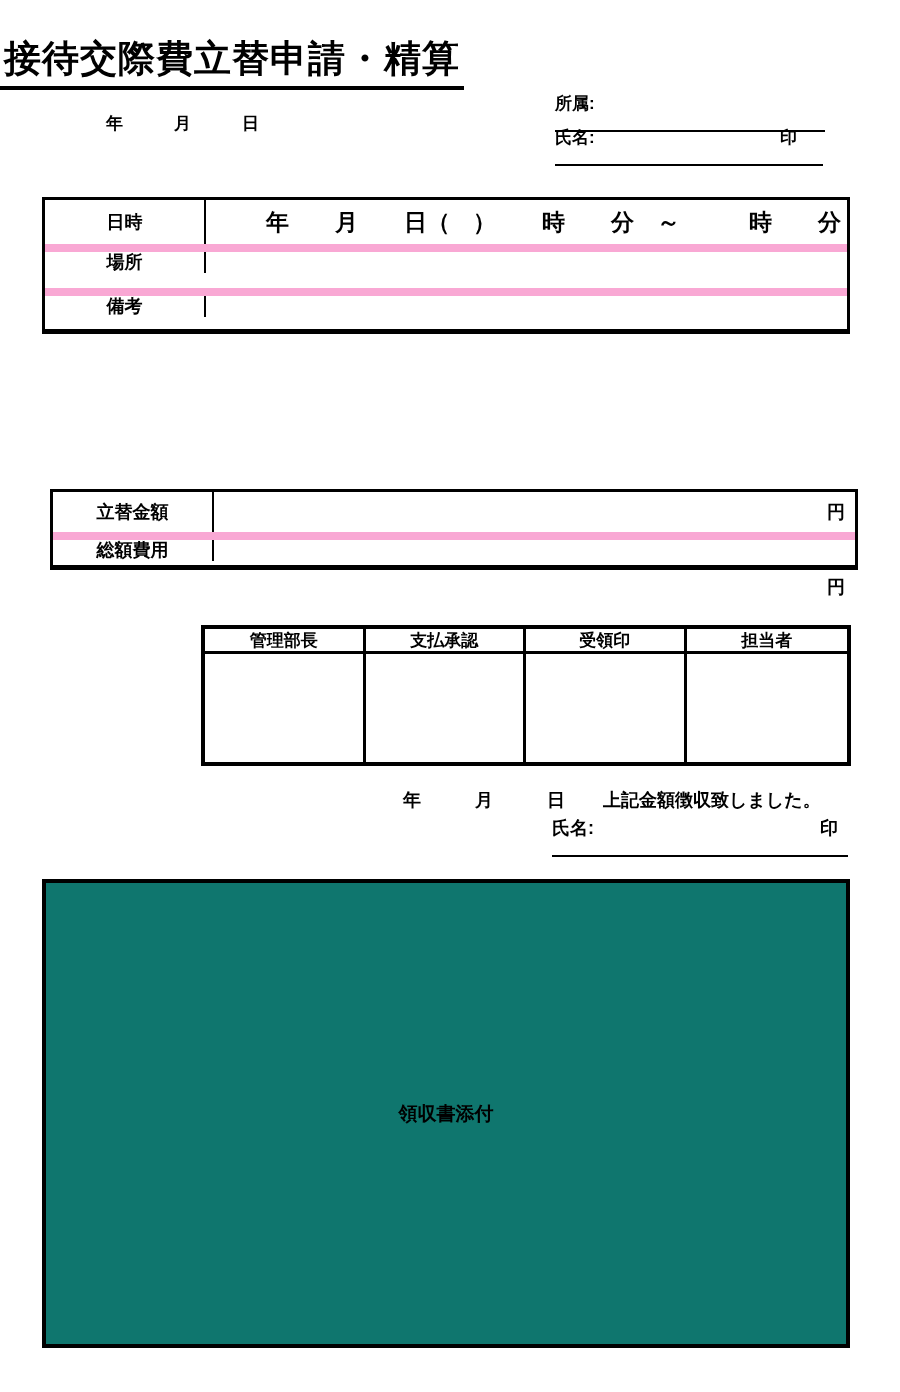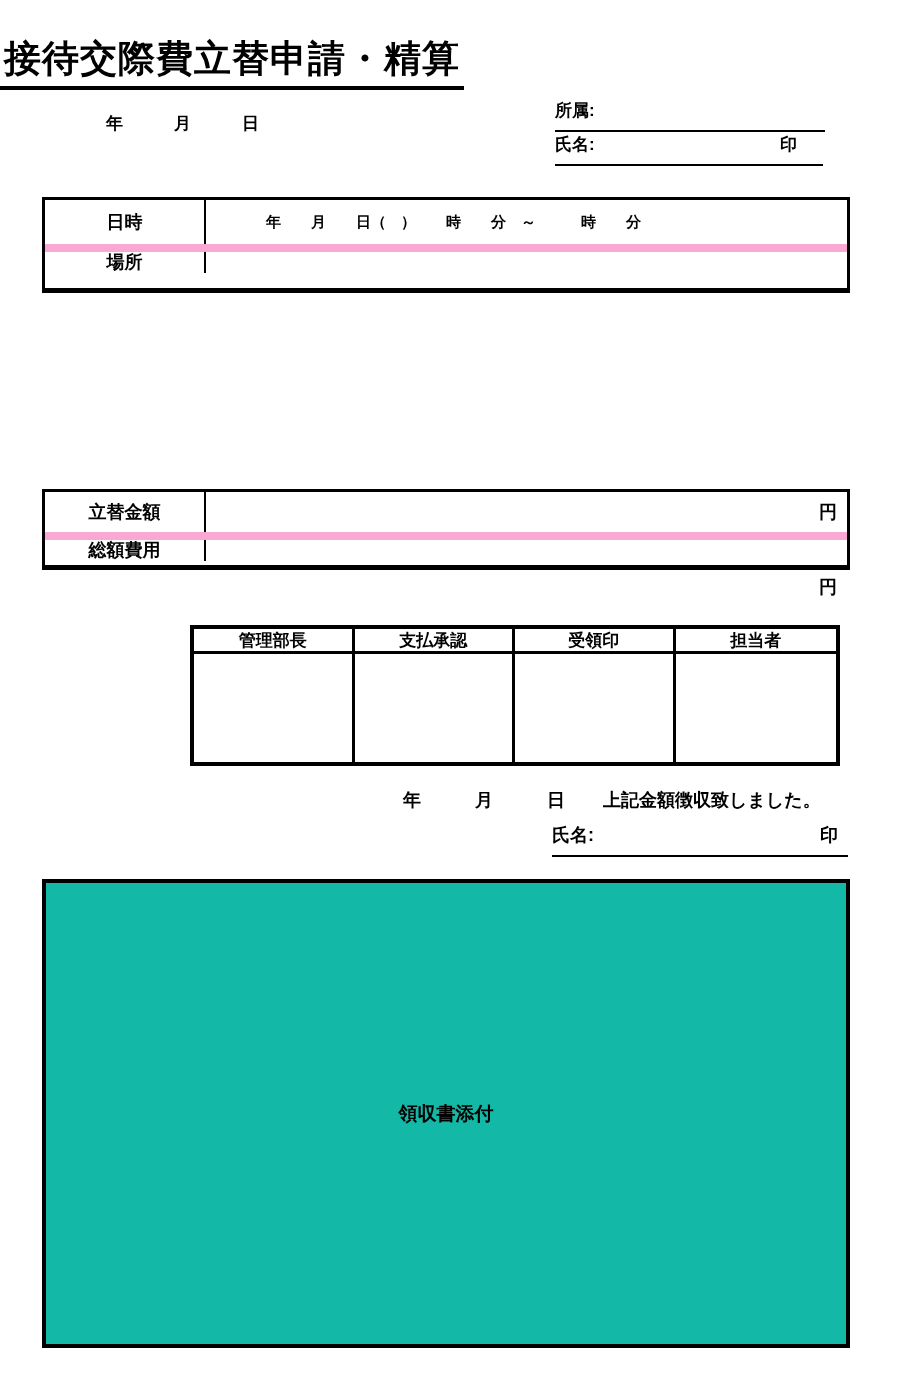--- a/index.html
+++ b/index.html
@@ -26,59 +26,59 @@
     border-bottom:4px solid #000;
     padding:0 4px 2px 4px;
   }
 
   
   .top-date { top:112px; left:106px; font-size:17px; white-space:pre; }
   .field-line {
     border-bottom:2px solid #000;
     font-size:17px;
     display:flex; justify-content:space-between; align-items:flex-end;
-    padding-bottom:8px;
+    padding-bottom:15px;
   }
   .aff-line  { top:104px; left:555px; width:270px; height:28px; }
   .name-line { top:138px; left:555px; width:268px; height:28px; }
   .name-line .seal { padding-right:26px; }
 
   
   .t-row { display:flex;gap:14px; }
   .t-row + .t-row { border-top:8px solid #f9a8d4;flex-direction:column; }
   .t-label {
     width:161px;
     border-right:2px solid #000;
     display:flex; align-items:center; justify-content:center;
     text-align:center;
     font-size:18px;
     white-space:pre-line;
     line-height:1.15;
   }
-  .t-content { flex:1; display:flex; align-items:center; font-size:15px; }
+  .t-content { flex:1; display:flex; align-items:center; font-size:23px; }
 
   .detail-table {
     top:197px; left:42px; width:808px;
     border:3px solid #000;
     border-bottom-width:5px;
     background:#fff;
   }
   .datetime-text { padding-left:46px; white-space:pre; }
 
   .amount-table {
-    top:489px; left:42px; width:808px;
+    top:489px; left:50px; width:808px;
     border:3px solid #000;
     border-bottom-width:5px;
     background:#fff;
   }
   .amount-table .t-content { justify-content:flex-end; padding-right:10px; font-size:18px; }
 
   
   .approval-table {
-    top:625px; left:190px; width:650px; height:141px;
+    top:625px; left:201px; width:650px; height:141px;
     border:4px solid #000;
     display:grid;
     grid-template-columns:repeat(4,1fr);
     grid-template-rows:25px 1fr;
     background:#fff;
   }
   .ap-head {
     border-bottom:3px solid #000;
     display:flex; align-items:center; justify-content:center;
     font-size:17px;
@@ -91,21 +91,21 @@
   .collect-line .statement { margin-left:38px; }
   .name-line2 { top:830px; left:552px; width:296px; height:27px; font-size:18px; }
   .name-line2 .seal { padding-right:10px; }
 
   
   .receipt-box {
     top:879px; left:42px; width:808px; height:469px;
     border:4px solid #000;
     display:flex; align-items:center; justify-content:center;
     font-size:19px;
-    background:#14b8a6;
+    background:#0f766e;
   }
 </style>
 </head>
 <body>
 
 <div class="page">
 
   <div class="abs title-wrap">
     <span class="doc-title">接待交際費立替申請・精算</span>
   </div>
@@ -123,20 +123,24 @@
 
   <div class="abs detail-table">
     <div class="t-row" style="height:44px">
       <div class="t-label">日時</div>
       <div class="t-content">
         <span class="datetime-text">年　　月　　日（　）　　時　　分　～　　　時　　分</span>
       </div>
     </div>
     <div class="t-row" style="height:44px">
       <div class="t-label">場所</div>
+      <div class="t-content"></div>
+    </div>
+    <div class="t-row" style="height:41px">
+      <div class="t-label">備考</div>
       <div class="t-content"></div>
     </div>
   </div>
 
   <div class="abs amount-table">
     <div class="t-row" style="height:40px">
       <div class="t-label">立替金額</div>
       <div class="t-content">
         <span>円</span>
       </div>

